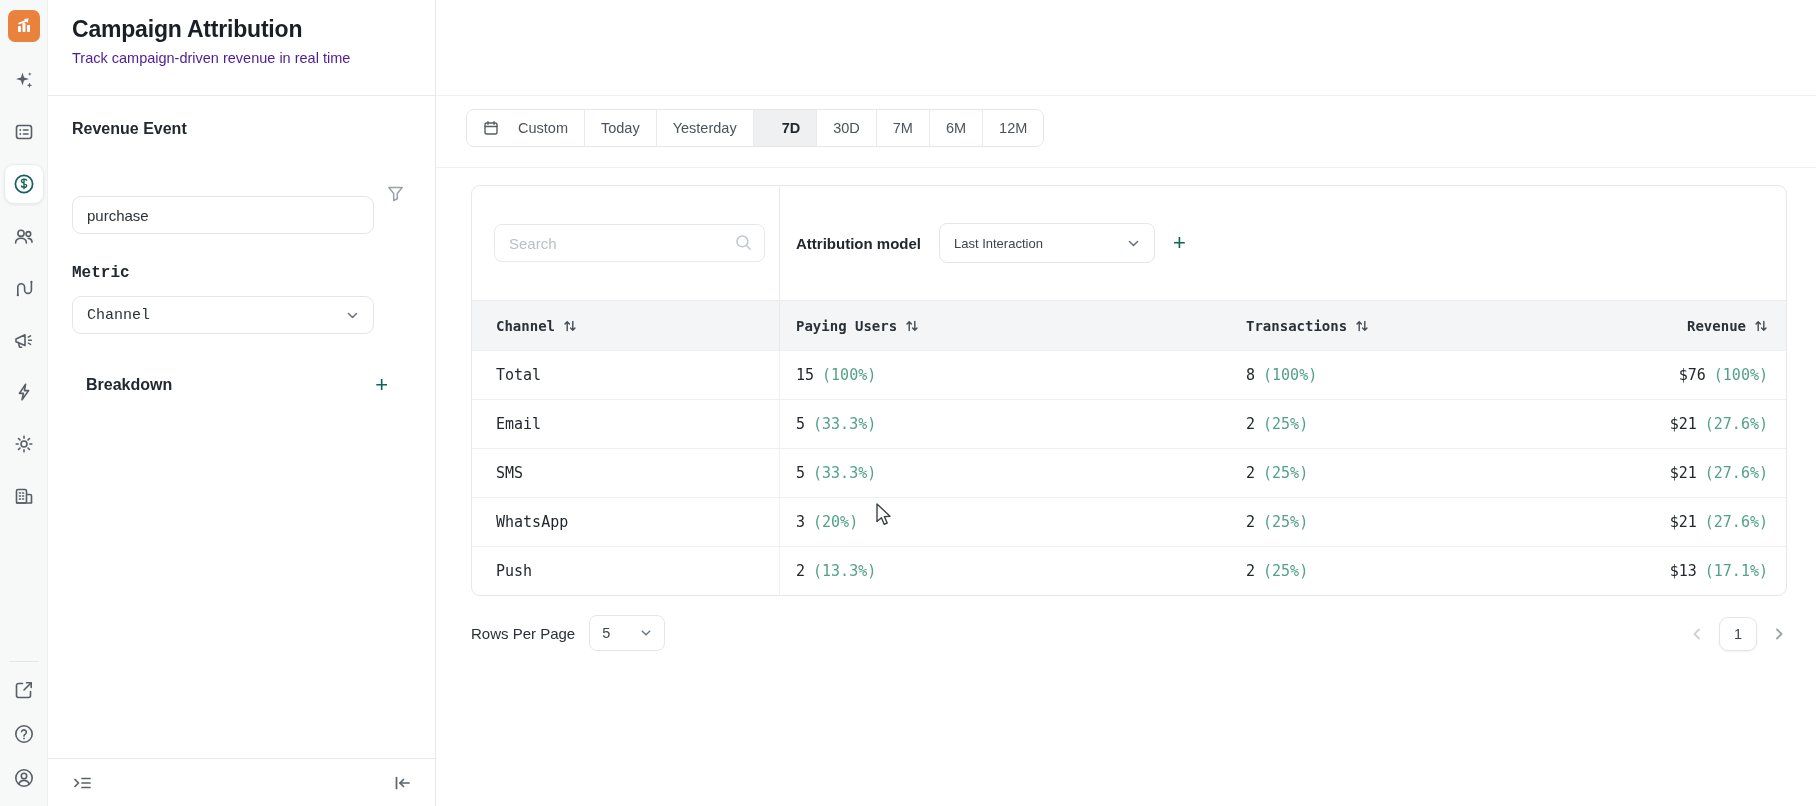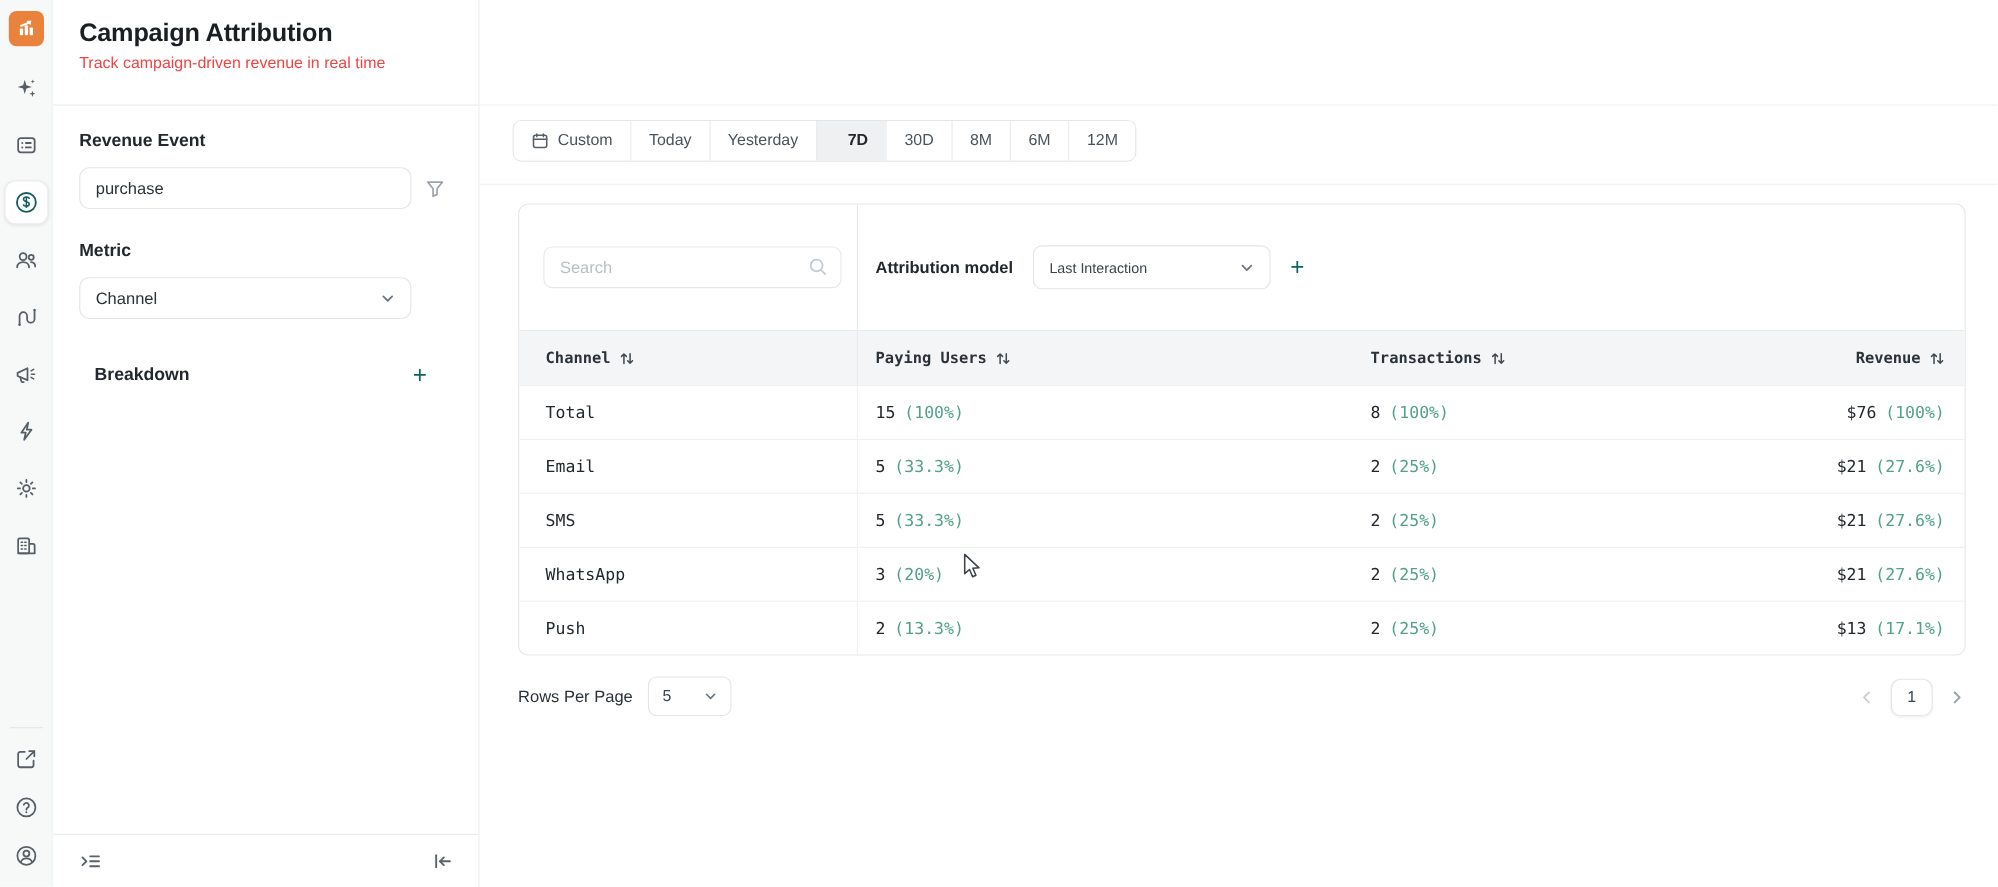--- a/index.html
+++ b/index.html
@@ -17,42 +17,42 @@
     box-shadow:0 1px 3px rgba(0,0,0,.08); color:#135f5b; }
   .rail .spacer { flex:1; }
   .rail .divider { width:30px; border-top:1px solid #e3e5e6; margin:8px 0 4px; }
   .rail .bottom { margin-bottom:8px; display:flex; flex-direction:column; align-items:center; }
 
   
   .sidebar { position:absolute; left:48px; top:0; bottom:0; width:388px; background:#fff;
     border-right:1px solid #e7e9ea; }
   .sb-header { height:96px; padding:16px 24px 0; border-bottom:1px solid #e7e9ea; }
   .sb-title { font-size:23px; font-weight:700; color:#191f24; letter-spacing:-.2px; }
-  .sb-subtitle { font-size:14.5px; color:#ef4444; margin-top:7px; }
+  .sb-subtitle { font-size:14.5px; color:#4c1d95; margin-top:7px; }
   .sb-content { padding:24px; }
   .sb-label { font-size:16px; font-weight:700; color:#22282e; }
   .field-row { display:flex; align-items:center; gap:12px; margin-top:14px; }
   .text-input { width:302px; height:38px; border:1px solid #e3e5e7; border-radius:9px;
-    padding:0 14px; font-size:15px; color:#2a3138; font-family:"Liberation Sans",sans-serif; outline:none; background:#fff; }
+    padding:0 14px; font-size:15px; color:#2a3138; font-family:"Liberation Sans",sans-serif; outline:none; background:#fff;margin-top:44px; }
   .select-box { width:302px; height:38px; border:1px solid #e3e5e7; border-radius:9px;
     padding:0 14px; display:flex; align-items:center; justify-content:space-between;
     font-size:15px; color:#2a3138; cursor:pointer; background:#fff; }
-  .metric-block { margin-top:30px; }
+  .metric-block { margin-top:30px;font-family:Liberation Mono, monospace; }
   .breakdown-row { margin-top:40px; padding-left:14px; display:flex; align-items:center;
     justify-content:space-between; width:316px; }
   .plus-btn { color:#0e635c; font-size:22px; font-weight:500; line-height:1; cursor:pointer; }
   .sb-footer { position:absolute; bottom:0; left:0; right:0; height:48px; border-top:1px solid #e7e9ea;
     display:flex; align-items:center; justify-content:space-between; padding:0 24px; color:#5b6269; }
 
   
   .main { position:absolute; left:436px; top:0; right:0; bottom:0; background:#fff; }
   .main-topstrip { height:96px; border-bottom:1px solid #f0f1f2; }
   .tabs { display:inline-flex; margin:13px 0 0 30px; border:1px solid #e3e5e7; border-radius:8px;
     overflow:hidden; background:#fff; }
-  .tab { height:36px; padding:0 16px; display:flex; align-items:center; gap:8px;
+  .tab { height:36px; padding:0 16px; display:flex; align-items:center; gap:19px;
     font-size:14.5px; color:#4a535c; cursor:pointer; border-left:1px solid #e8eaeb; background:#fff; white-space:nowrap; }
   .tab:first-child { border-left:none; }
   .tab.active { background:#eef0f1; color:#22282e; font-weight:700;padding-left:28px; }
   .section-divider { border-bottom:1px solid #f0f1f2; margin-top:20px; }
 
   .card { margin:17px 29px 0 35px; width:1316px; border:1px solid #e5e7e8; border-radius:9px;
     background:#fff; overflow:hidden; }
   .toolbar { display:grid; grid-template-columns:308px 1fr; height:114px; }
   .toolbar-left { border-right:1px solid #e7e9ea; display:flex; align-items:center; padding:0 14px 0 22px; }
   .search-wrap { position:relative; width:100%; }
@@ -263,21 +263,21 @@
     <div class="tab">
         <span>Yesterday</span>
       </div>
     <div class="tab active">
         <span>7D</span>
       </div>
     <div class="tab">
         <span>30D</span>
       </div>
     <div class="tab">
-        <span>8M</span>
+        <span>7M</span>
       </div>
     <div class="tab">
         <span>6M</span>
       </div>
     <div class="tab">
         <span>12M</span>
       </div>
   </div>
 
   <div class="section-divider"></div>

